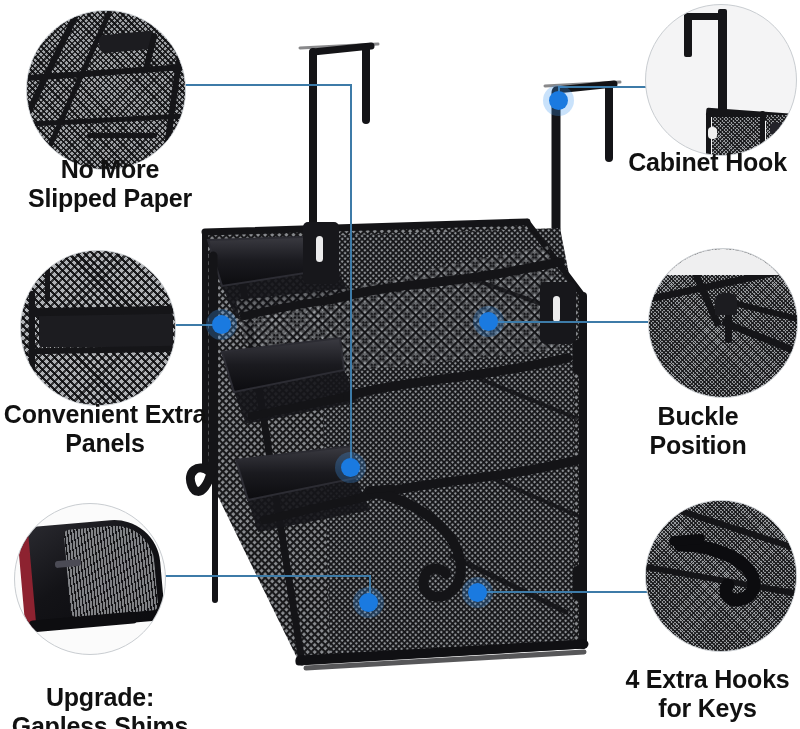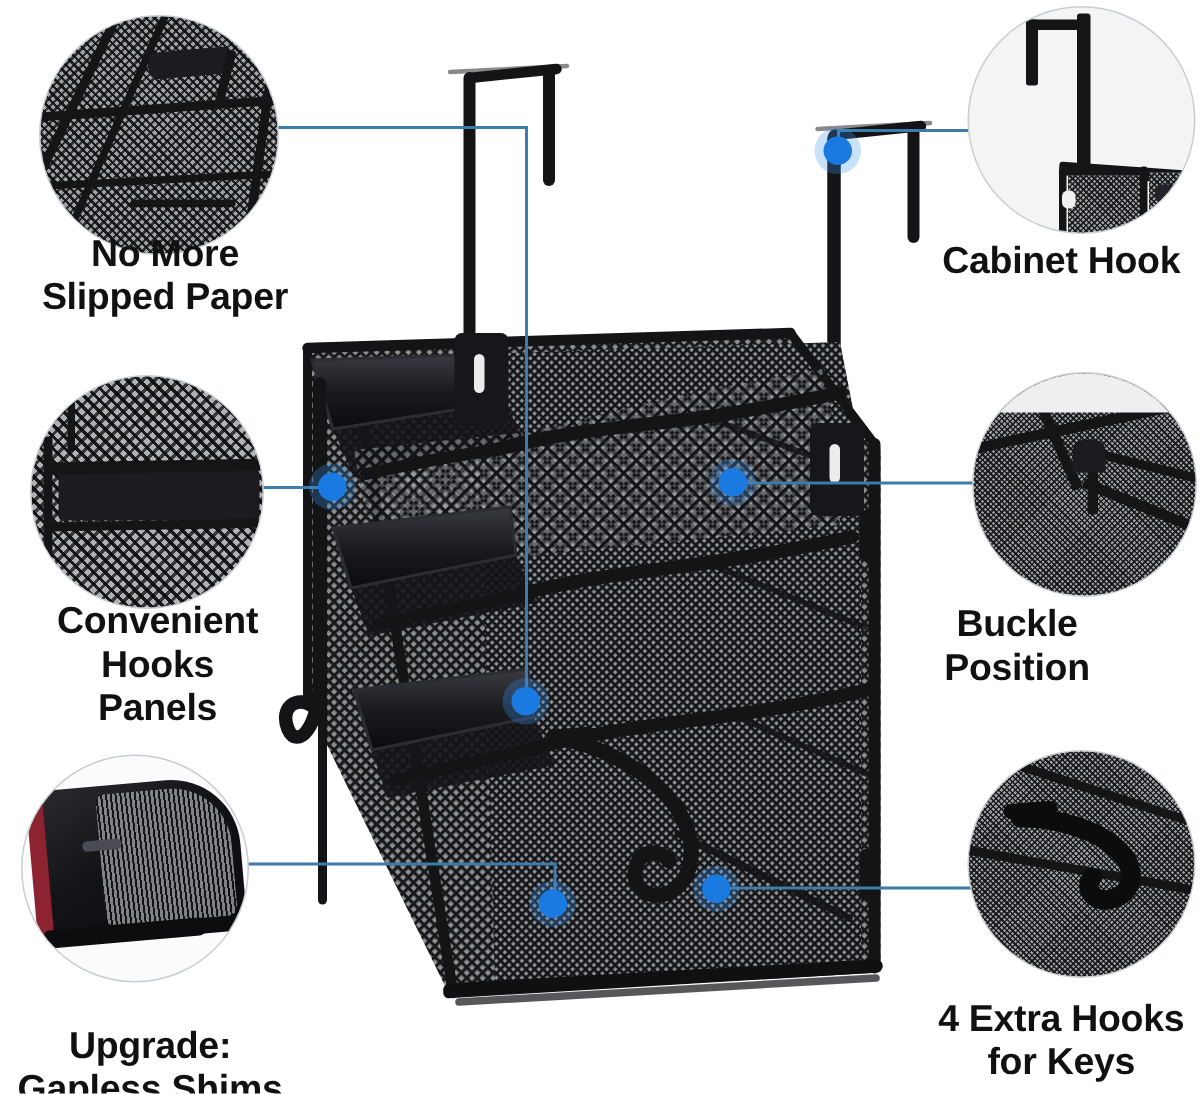--- a/index.html
+++ b/index.html
@@ -247,48 +247,48 @@
       <div class="bar" style="left:40px;top:8px;width:36px;height:7px;"></div>
       <div class="bar" style="left:38px;top:8px;width:8px;height:44px;"></div>
       <div class="bar" style="left:60px;top:106px;width:96px;height:9px;transform:rotate(4deg);"></div>
       <div class="inner mesh-fine" style="left:66px;top:112px;width:50px;height:44px;"></div>
       <div class="inner mesh-fine" style="left:120px;top:110px;width:40px;height:46px;"></div>
       <div class="bar" style="left:60px;top:108px;width:5px;height:48px;"></div>
       <div class="bar" style="left:114px;top:106px;width:5px;height:50px;"></div>
       <div class="bar-soft" style="left:62px;top:122px;width:9px;height:12px;background:#f0f0f0;"></div>
       <div class="bar-soft" style="left:124px;top:118px;width:28px;height:12px;background:#232329;"></div>
     </div>
-    <div class="caption" style="left:615px;top:160px;width:185px;text-align:center;">Cabinet Hook</div>
+    <div class="caption" style="left:615px;top:148px;width:185px;text-align:center;">Cabinet Hook</div>
   </div>
 
   <div class="callout">
     <div class="circle" style="left:20px;top:250px;width:156px;height:156px;">
       <div class="inner mesh-coarse"></div>
       <div class="bar-soft" style="left:18px;top:62px;width:134px;height:34px;border-radius:3px;"></div>
       <div class="bar" style="left:10px;top:56px;width:150px;height:8px;transform:rotate(-1deg);"></div>
       <div class="bar" style="left:10px;top:96px;width:150px;height:6px;transform:rotate(-1deg);"></div>
       <div class="bar" style="left:8px;top:40px;width:6px;height:110px;"></div>
       <div class="bar" style="left:24px;top:10px;width:5px;height:40px;"></div>
     </div>
-    <div class="caption" style="left:0px;top:400px;width:210px;">Convenient Hooks
+    <div class="caption" style="left:0px;top:400px;width:210px;">Convenient Extra
 Panels</div>
   </div>
 
   <div class="callout">
     <div class="circle" style="left:648px;top:248px;width:150px;height:150px;">
       <div class="inner mesh-fine"></div>
       <div class="bar" style="left:-6px;top:30px;width:170px;height:7px;transform:rotate(-12deg);"></div>
       <div class="bar" style="left:52px;top:10px;width:7px;height:70px;transform:rotate(-24deg);"></div>
       <div class="bar" style="left:76px;top:48px;width:7px;height:46px;"></div>
       <div class="bar" style="left:70px;top:86px;width:90px;height:7px;transform:rotate(22deg);"></div>
       <div class="bar" style="left:78px;top:60px;width:86px;height:6px;transform:rotate(14deg);"></div>
       <div class="bar-soft" style="left:66px;top:44px;width:22px;height:22px;border-radius:8px 8px 0 0;"></div>
       <div style="position:absolute;left:0;top:0;width:100%;height:26px;background:#efeff0;border-radius:50% 50% 0 0 / 100% 100% 0 0;"></div>
     </div>
-    <div class="caption" style="left:588px;top:402px;width:180px;">Buckle Position</div>
+    <div class="caption" style="left:608px;top:402px;width:180px;">Buckle Position</div>
   </div>
 
   <div class="callout">
     <div class="circle" style="left:14px;top:503px;width:152px;height:152px;background:#fbfbfb;">
       <div style="position:absolute;left:8px;top:18px;width:138px;height:104px;
                   background:linear-gradient(150deg,#2a2a30 0%,#131317 45%,#0b0b0e 100%);
                   border-radius:10px 46px 10px 8px;transform:rotate(-5deg);"></div>
       <div class="inner mesh-vert" style="left:52px;top:22px;width:88px;height:88px;border-radius:6px 40px 6px 6px;transform:rotate(-5deg);opacity:.85;"></div>
       <div style="position:absolute;left:6px;top:22px;width:11px;height:102px;background:#8d2230;border-radius:4px;transform:rotate(-5deg);"></div>
       <div style="position:absolute;left:14px;top:112px;width:108px;height:12px;background:#0d0d10;border-radius:4px;transform:rotate(-5deg);"></div>

